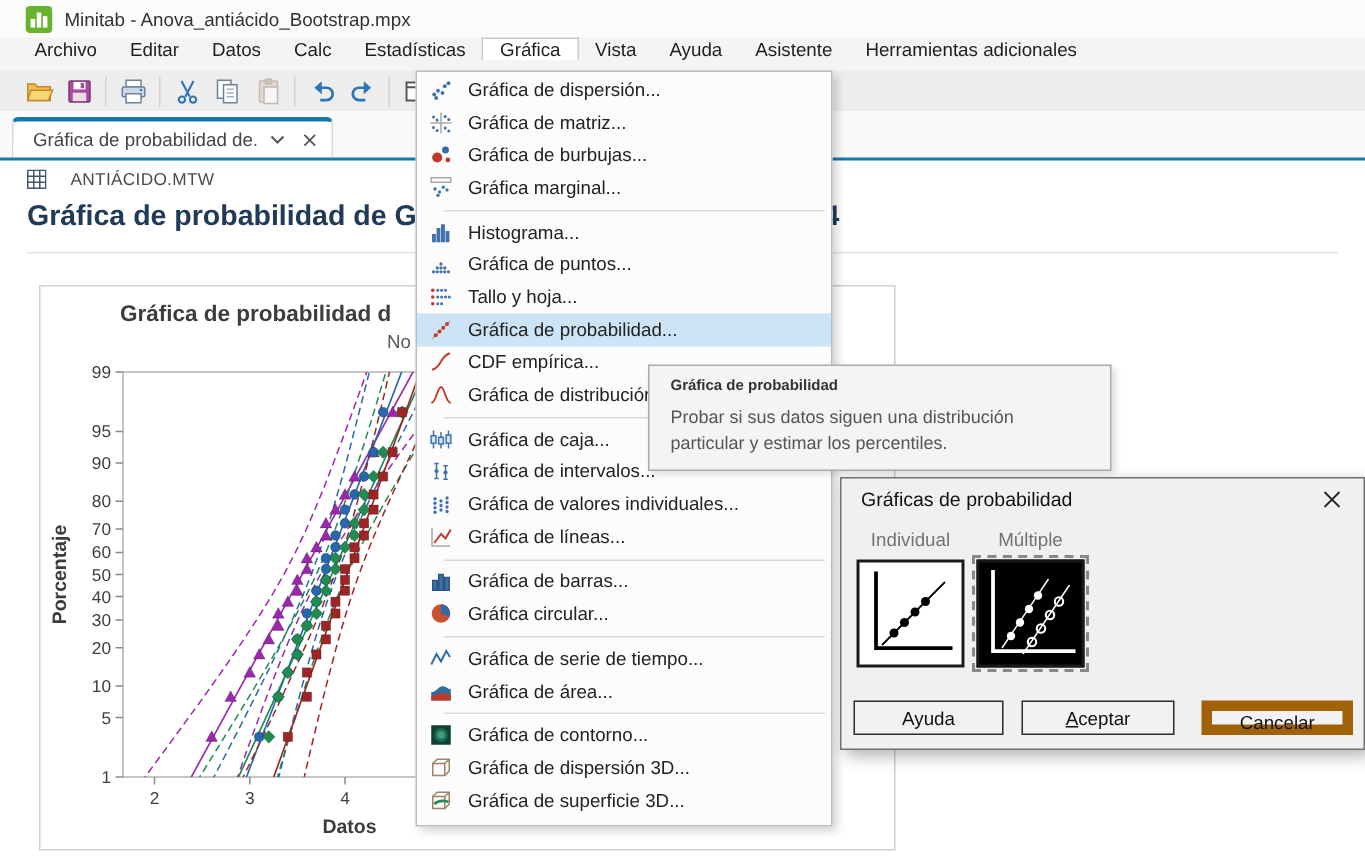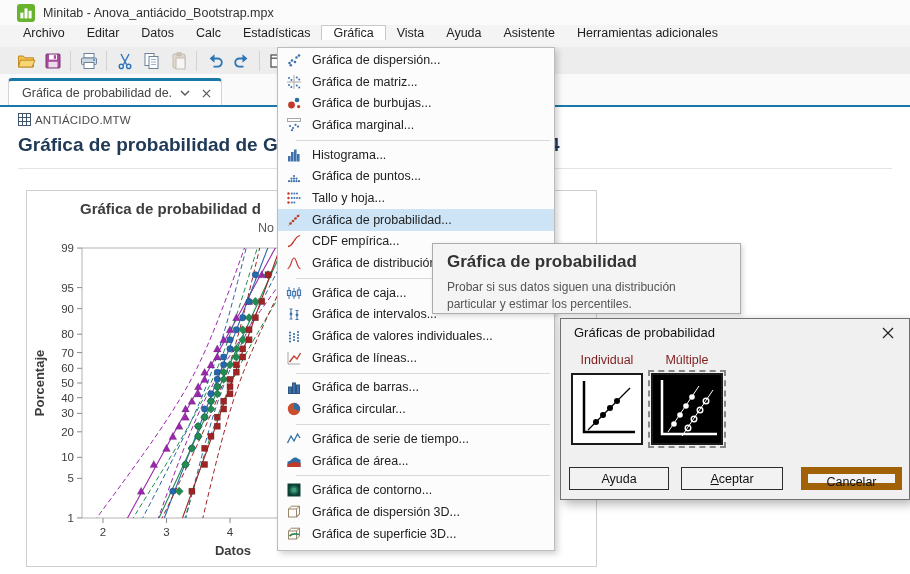--- a/index.html
+++ b/index.html
@@ -23,47 +23,47 @@
   .tb-sep{width:1px;height:20px;background:#d2d2d2;margin:0 4px;}
 
   
   .tabstrip{position:absolute;left:0;top:74px;width:910px;height:31px;background:#fafafa;}
   .tabline{position:absolute;left:0;top:105px;width:910px;height:2px;background:#1878a8;}
   .tab{position:absolute;left:8px;top:78px;width:214px;height:27px;background:#fff;border:1px solid #d5d5d5;border-top:3px solid #1878a8;border-bottom:none;border-radius:4px 4px 0 0;box-sizing:border-box;display:flex;align-items:center;padding:0 8px 0 13px;gap:7px;}
   .tab-label{font-size:12.5px;color:#444;flex:1;white-space:nowrap;overflow:hidden;}
   .tab-ico{display:flex;align-items:center;justify-content:center;width:14px;height:14px;}
 
   
-  .ws-row{position:absolute;left:18px;top:113px;display:flex;align-items:center;gap:4px;text-align:right;}
+  .ws-row{position:absolute;left:18px;top:113px;display:flex;align-items:center;gap:16px;text-align:right;}
   .ws-label{font-size:11.5px;color:#4a4a4a;letter-spacing:.2px;}
   .heading{position:absolute;left:18px;top:134px;font-size:19px;font-weight:bold;color:#203a57;white-space:nowrap;z-index:1;}
   .heading-frag{position:absolute;left:549px;top:134px;width:12px;overflow:hidden;font-size:19px;font-weight:bold;color:#203a57;z-index:5;}
   .rule{position:absolute;left:18px;top:168px;width:874px;height:0;border-top:1px solid #e4e4e4;}
   .figure{position:absolute;left:26px;top:190px;width:571px;height:377px;border:1px solid #cfcfcf;background:#fff;box-sizing:border-box;z-index:1;}
 
   
   .gmenu{position:absolute;left:277px;top:47px;width:278px;height:504px;background:#fcfcfc;border:1px solid #bcbcbc;box-shadow:3px 3px 6px rgba(0,0,0,.18);box-sizing:border-box;z-index:10;padding-top:1px;}
   .mrow{height:21.7px;display:flex;align-items:center;gap:10px;padding-left:8px;cursor:default;}
   .mrow.hl{background:#cde4f7;text-align:right;}
   .mrow .mico{width:16px;height:16px;flex:0 0 16px;display:flex;align-items:center;justify-content:center;}
   .mrow .mlabel{font-size:12.5px;color:#222;white-space:nowrap;}
   .msep{height:8px;position:relative;}
   .msep:after{content:"";position:absolute;left:18px;right:4px;top:4px;border-top:1px solid #d9d9d9;}
 
   
   .tooltip{position:absolute;left:432px;top:243px;width:309px;height:71px;background:#f4f4f4;border:1px solid #ababab;box-shadow:2px 2px 5px rgba(0,0,0,.15);box-sizing:border-box;padding:8px 14px;z-index:20;}
-  .tt-title{font-size:17px;font-weight:bold;color:#333;margin-bottom:7px;}
+  .tt-title{font-size:10px;font-weight:bold;color:#333;margin-bottom:7px;}
   .tt-body{font-size:12px;color:#555;line-height:1.4;}
 
   
   .dialog{position:absolute;left:560px;top:318px;width:350px;height:182px;background:#f0f0f0;border:1px solid #707070;box-shadow:4px 4px 10px rgba(0,0,0,.3);box-sizing:border-box;z-index:30;text-decoration:underline;}
   .dlg-titlebar{position:absolute;left:0;top:0;right:0;height:27px;display:flex;align-items:center;padding:0 12px 0 13px;}
   .dlg-title{font-size:13px;color:#111;flex:1;}
   .dlg-close{width:18px;height:18px;display:flex;align-items:center;justify-content:center;background:transparent;border:none;padding:0;}
-  .dlg-opt-label{position:absolute;top:34px;width:72px;text-align:center;font-size:12.5px;color:#7f1d1d;}
+  .dlg-opt-label{position:absolute;top:34px;width:72px;text-align:center;font-size:12.5px;color:#737373;}
   .dlg-thumb{position:absolute;top:54px;width:72px;height:72px;box-sizing:border-box;background:#fff;border:2px solid #1a1a1a;}
   .dlg-thumb.sel{background:#000;outline:2px dashed #888;outline-offset:1px;}
   .dlg-buttons{position:absolute;left:0;top:148px;right:0;height:26px;}
   .dlg-btn{position:absolute;height:23px;background:#f2f2f2;border:7px solid #a16207;font-size:12.5px;color:#111;font-family:inherit;}
   .dlg-btn.strong{border:1.5px solid #2b2b2b;}
 
   svg{display:block;}
 </style>
 </head>
 <body>

